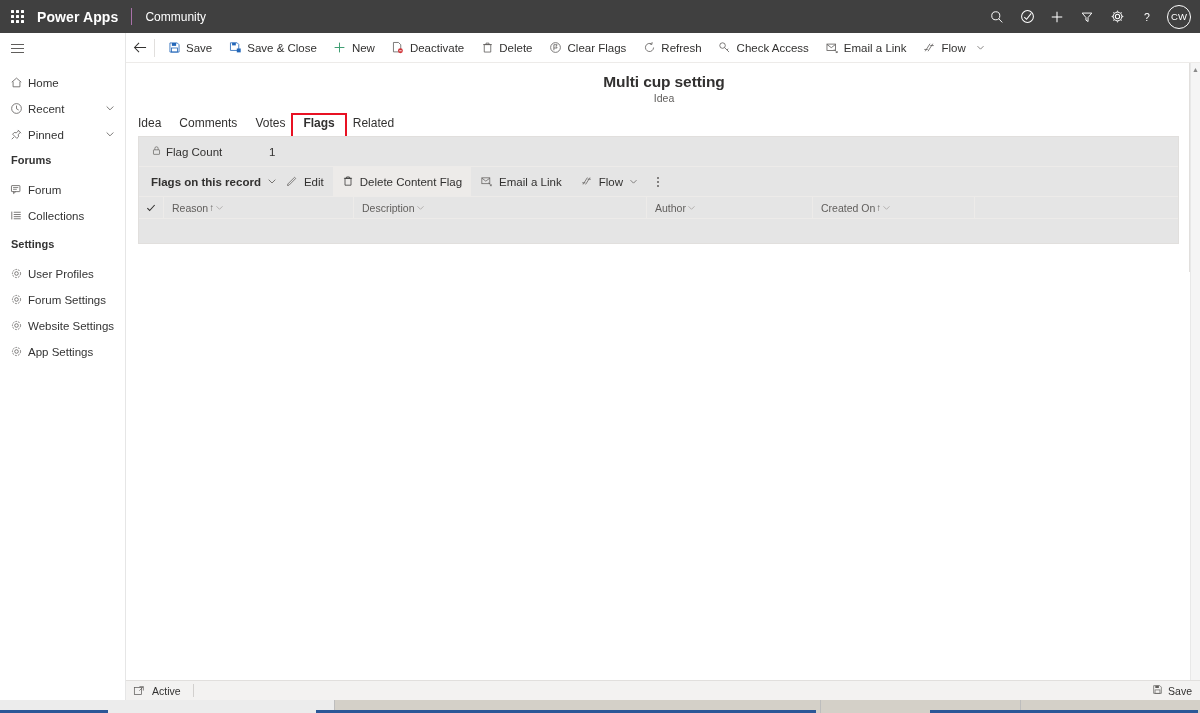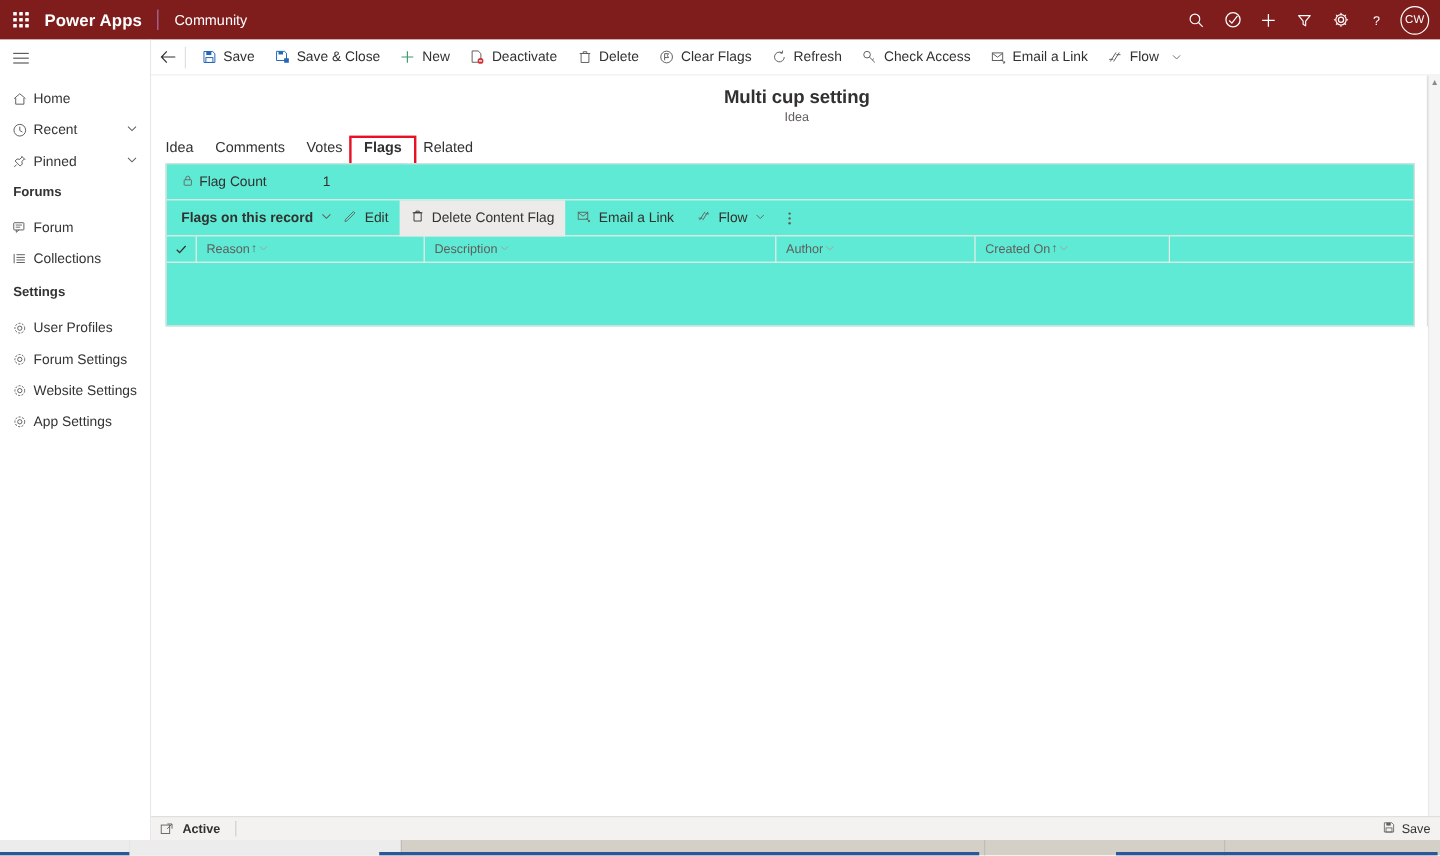--- a/index.html
+++ b/index.html
@@ -8,21 +8,21 @@
     font-family: "Liberation Sans", sans-serif;
     background: #ffffff;
     overflow: hidden;
     -webkit-font-smoothing: antialiased;
   }
   .app { position: relative; width: 1200px; height: 713px; }
 
   
   .topbar {
     position: absolute; top: 0; left: 0; width: 1200px; height: 33px;
-    background: #7f1d1d;
+    background: #404040;
     display: flex; align-items: center;
     color: #ffffff;
   }
   .waffle {
     width: 34px; height: 33px; display: flex; align-items: center; justify-content: center;
     cursor: pointer;
   }
   .waffle-grid {
     display: grid; grid-template-columns: repeat(3, 3px); grid-template-rows: repeat(3, 3px);
     gap: 2px;
@@ -122,22 +122,22 @@
   .tab.active::after {
     content: ""; position: absolute; left: 6px; right: 6px; bottom: 0;
     height: 2px; background: #2266e3;
   }
   .tab.highlighted {
     outline: 2px solid #e81123; outline-offset: 1px;
   }
 
   
   .card {
-    position: absolute; left: 12px; top: 73px; width: 1041px; height: 136px;
-    background: #5eead4; border: 1px solid #e1dfdd;
+    position: absolute; left: 12px; top: 73px; width: 1041px; height: 108px;
+    background: #e5e5e5; border: 1px solid #e1dfdd;
   }
   .flagcount-row {
     height: 30px; display: flex; align-items: center; padding-left: 12px;
     border-bottom: 1px solid #edebe9;
   }
   .fc-label {
     font-size: 11.5px; color: #323130; display: flex; align-items: center; gap: 4px;
     width: 110px;
   }
   .fc-value { font-size: 11.5px; color: #323130; margin-left: 8px; }
@@ -219,21 +219,21 @@
     background: #e1dfdd;
   }
 
   
   .statusbar {
     position: absolute; left: 126px; bottom: 13px; width: 1074px; height: 20px;
     background: #f3f2f1; border-top: 1px solid #e1dfdd;
     display: flex; align-items: center; font-size: 10.5px; color: #323130;
   }
   .sb-icon { width: 26px; display: flex; align-items: center; justify-content: center; }
-  .sb-text { padding-right: 12px; font-weight: bold; }
+  .sb-text { padding-right: 12px; }
   .sb-div { width: 1px; height: 13px; background: #d2d0ce; }
   .sb-right {
     position: absolute; right: 8px; display: flex; align-items: center; gap: 5px;
     font-size: 10.5px; color: #323130;
   }
 
   
   .taskbar {
     position: absolute; left: 0; bottom: 0; width: 1200px; height: 13px;
     background: #d4d0c8;

